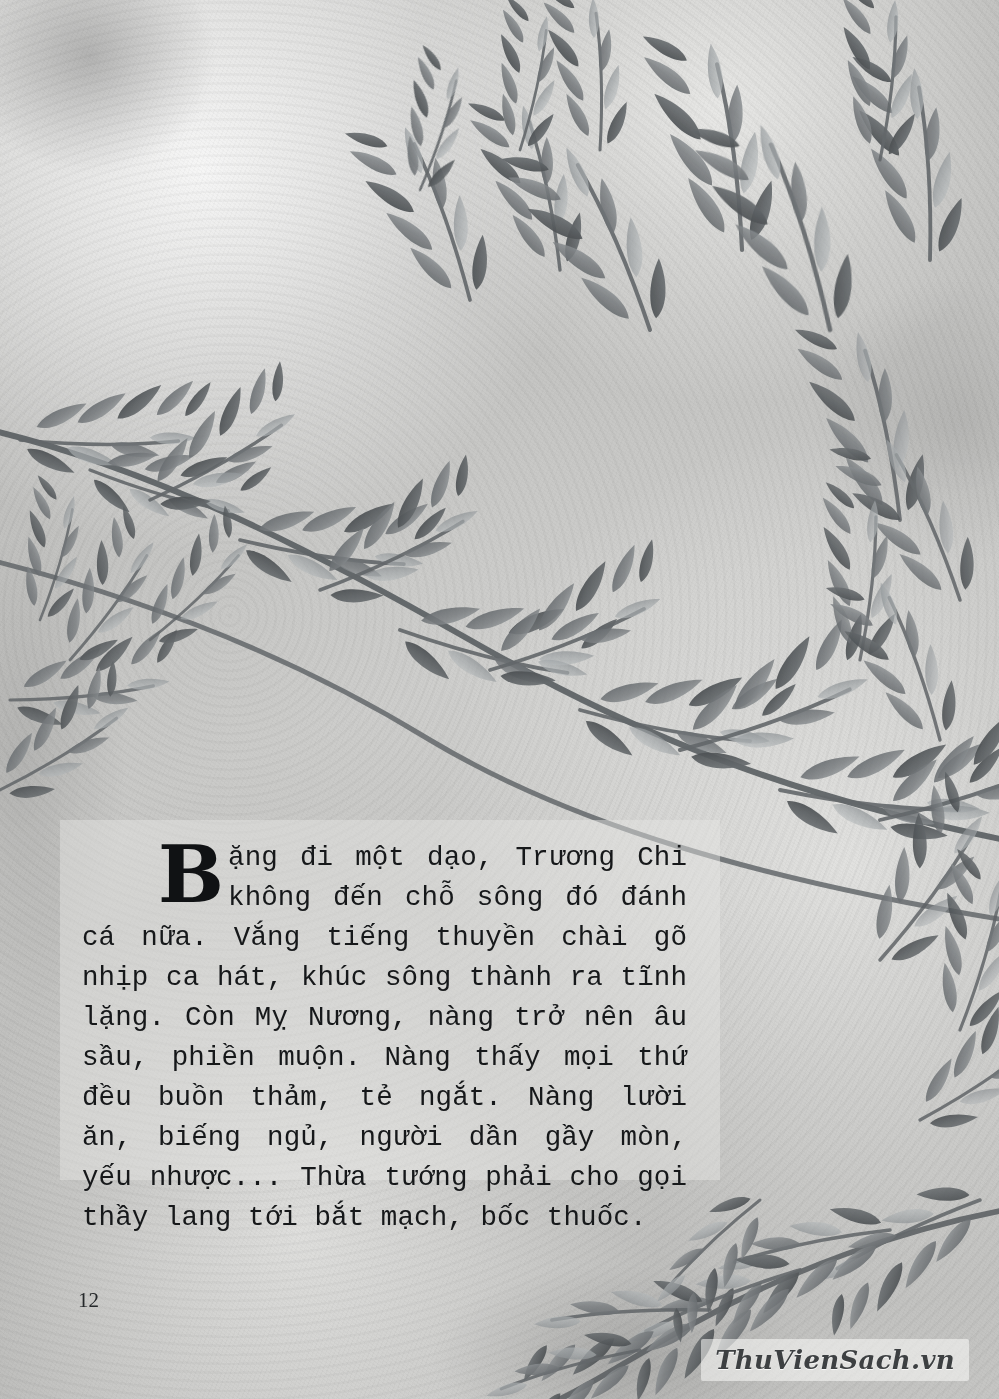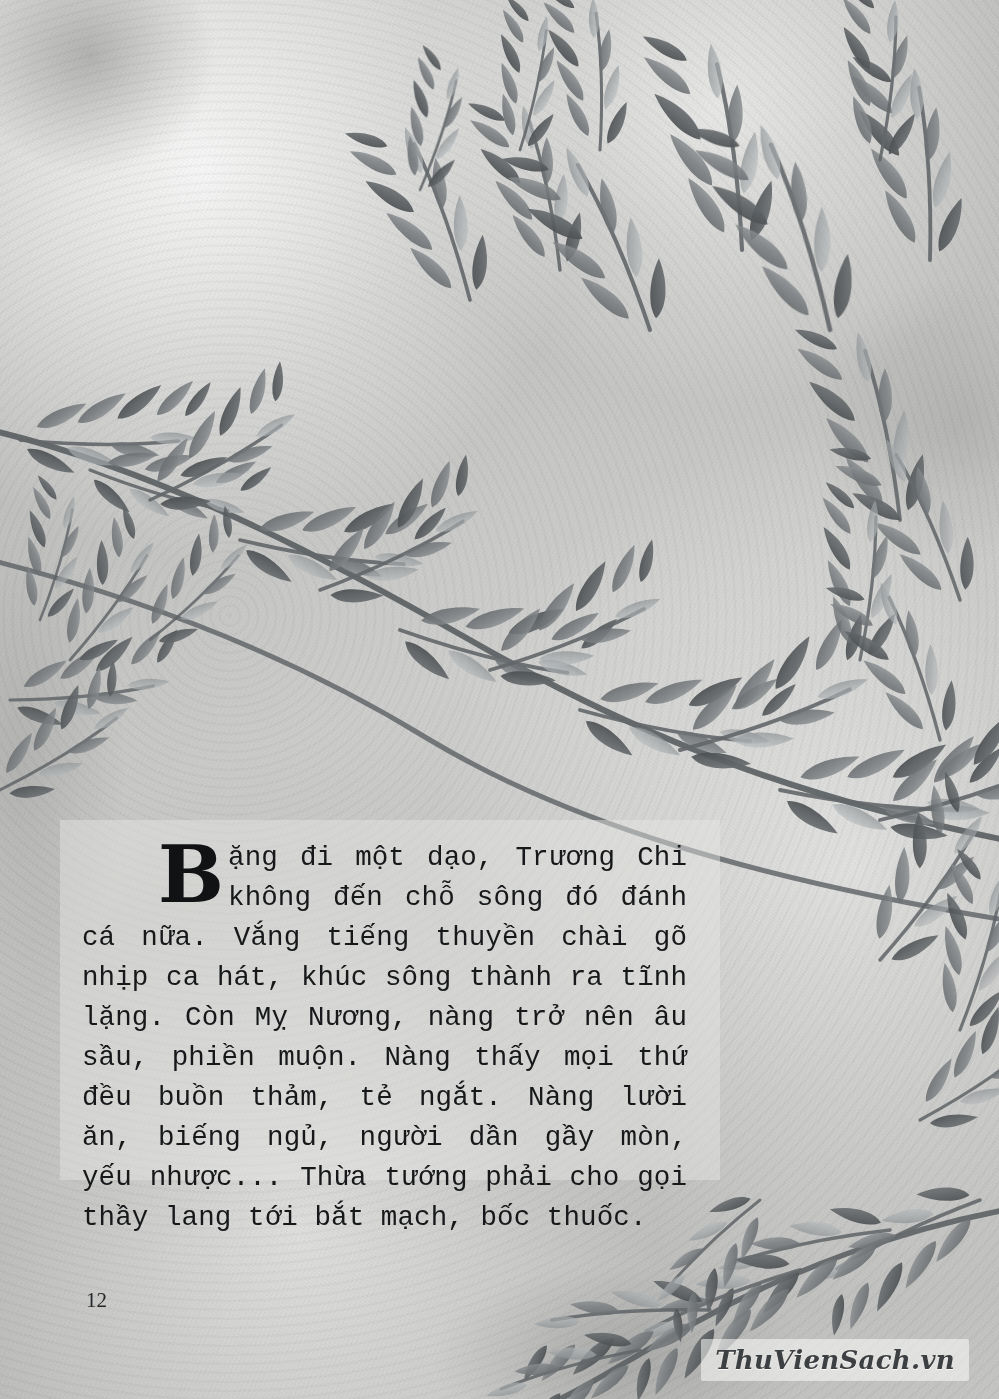--- a/index.html
+++ b/index.html
@@ -84,21 +84,21 @@
     color: #101214;
   }
   .body-text {
     display: block;
     font-family: Liberation Mono, monospace;
   }
 
   
   .page-number {
     position: absolute;
-    left: 86px;
+    left: 78px;
     top: 1288px;
     font-family: "Liberation Serif", serif;
     font-size: 21px;
     color: #25282a;
   }
 
   
   .watermark {
     position: absolute;
     right: 30px;

